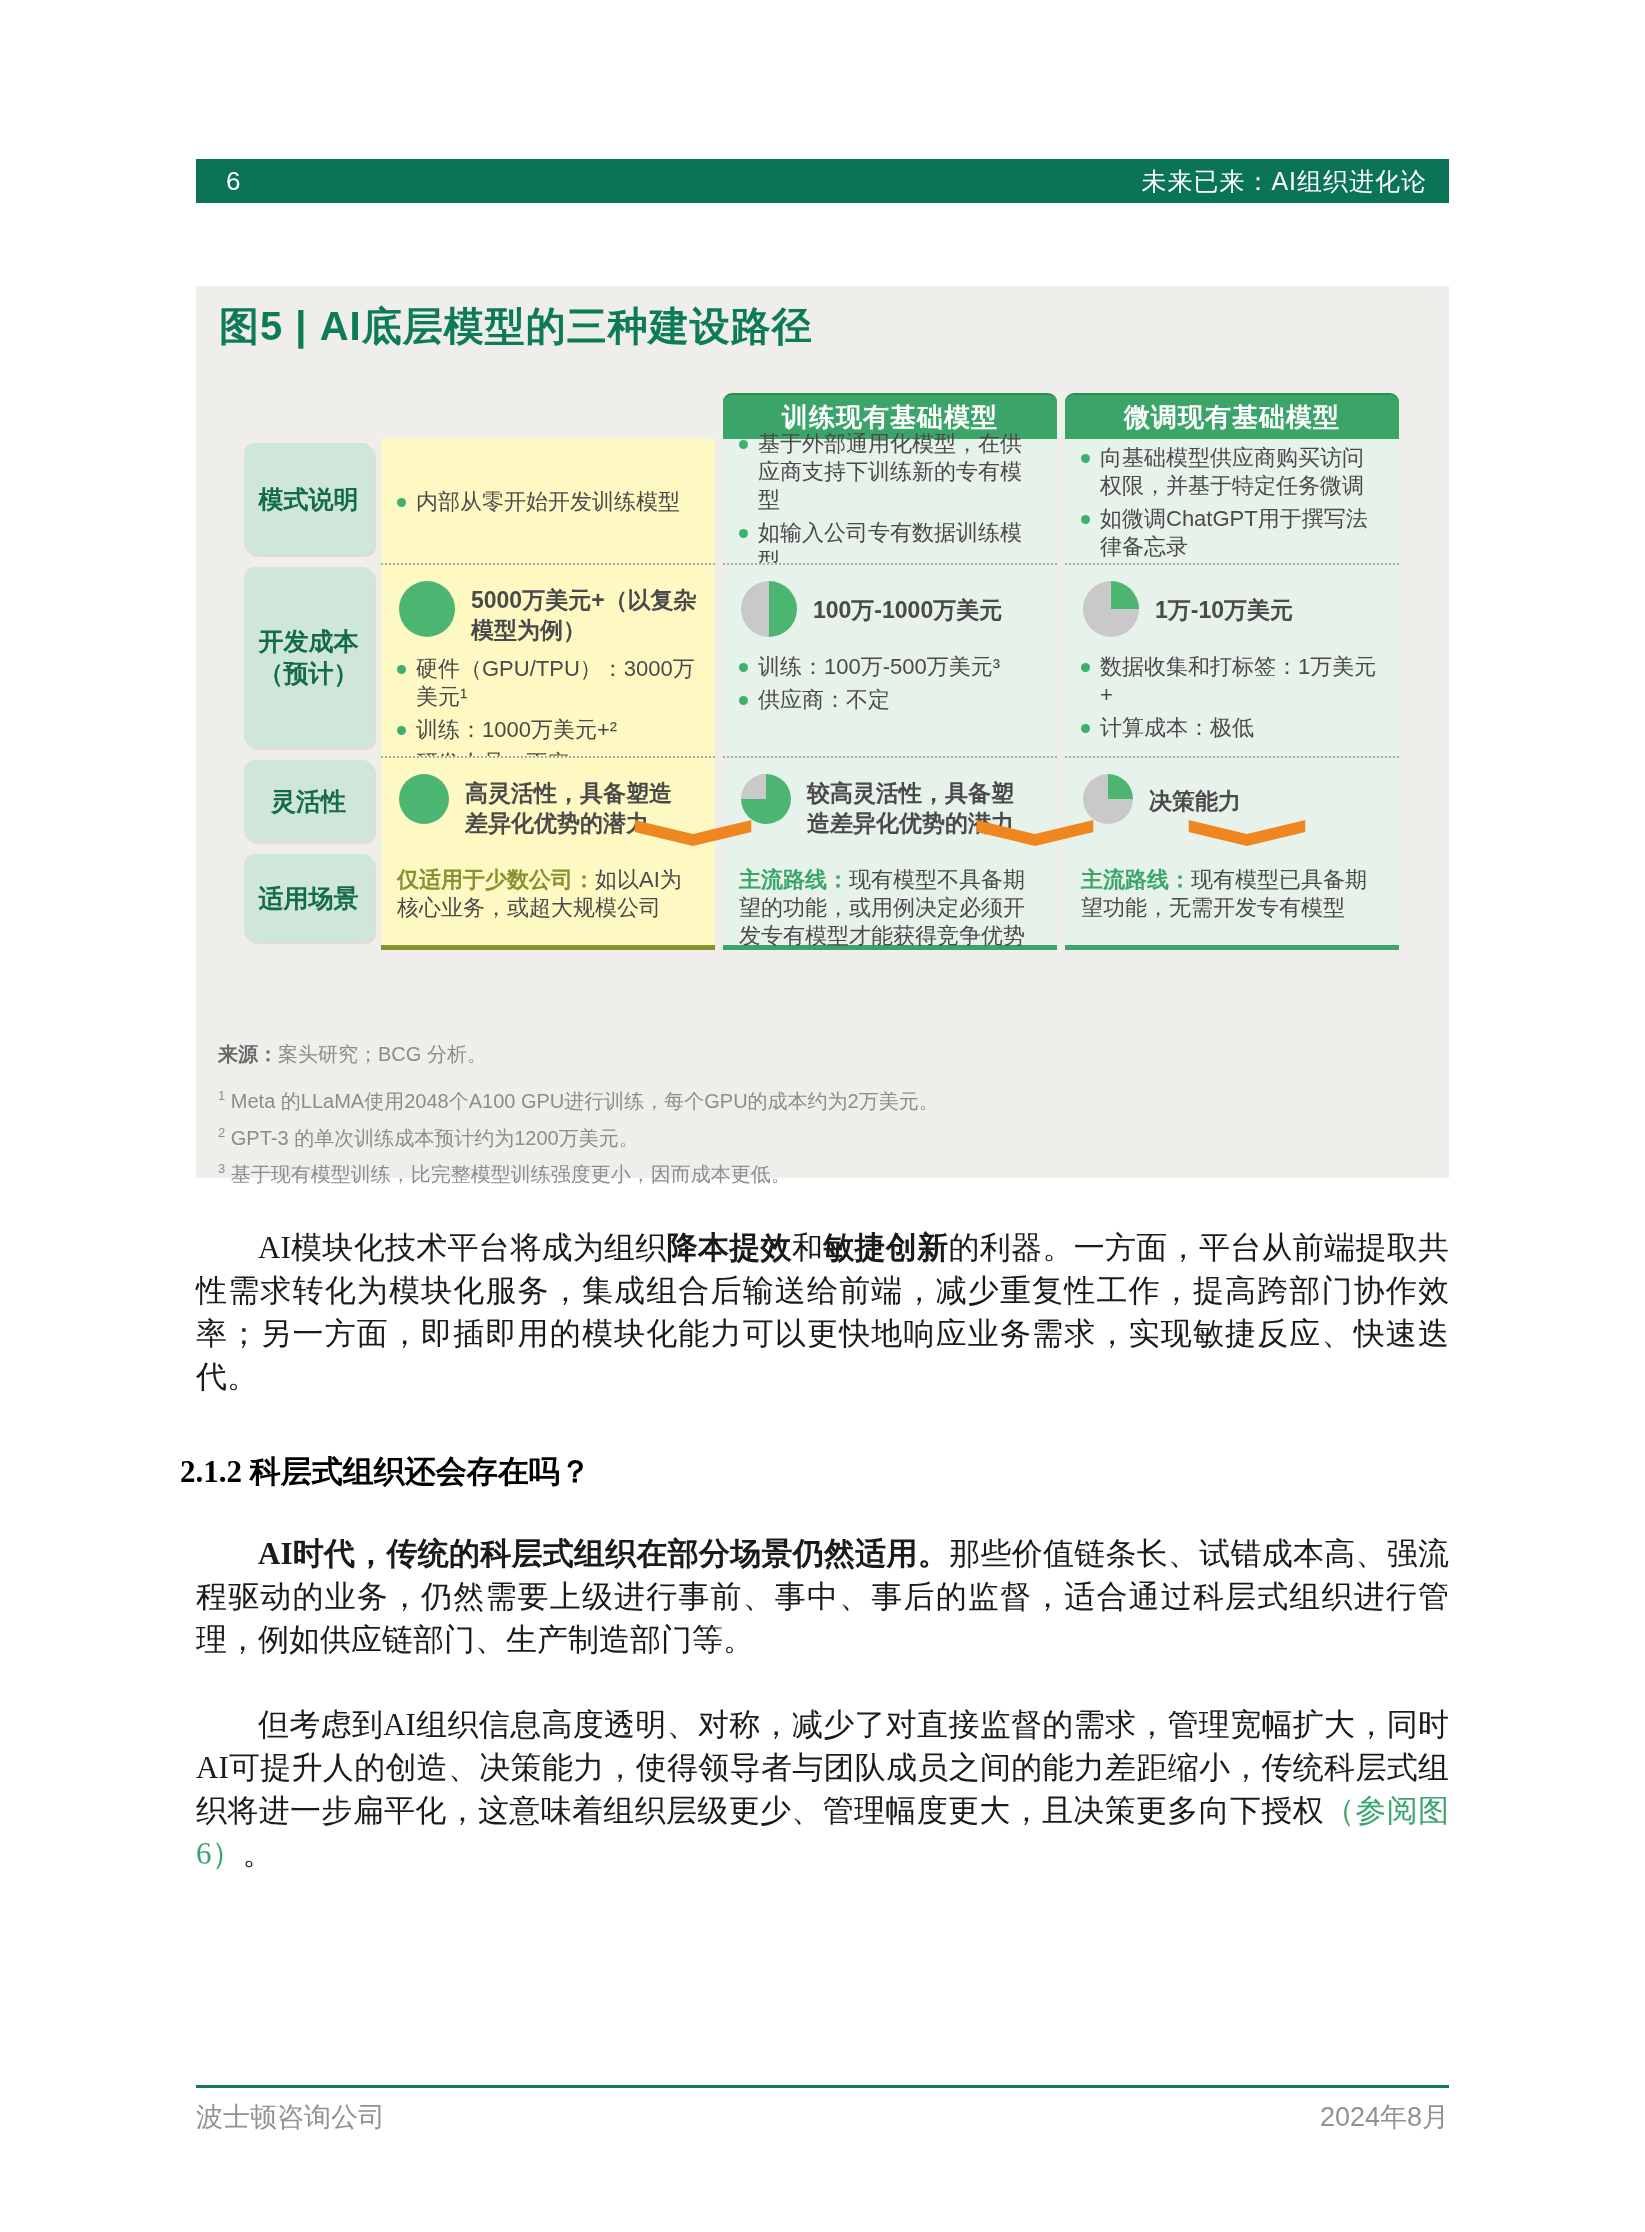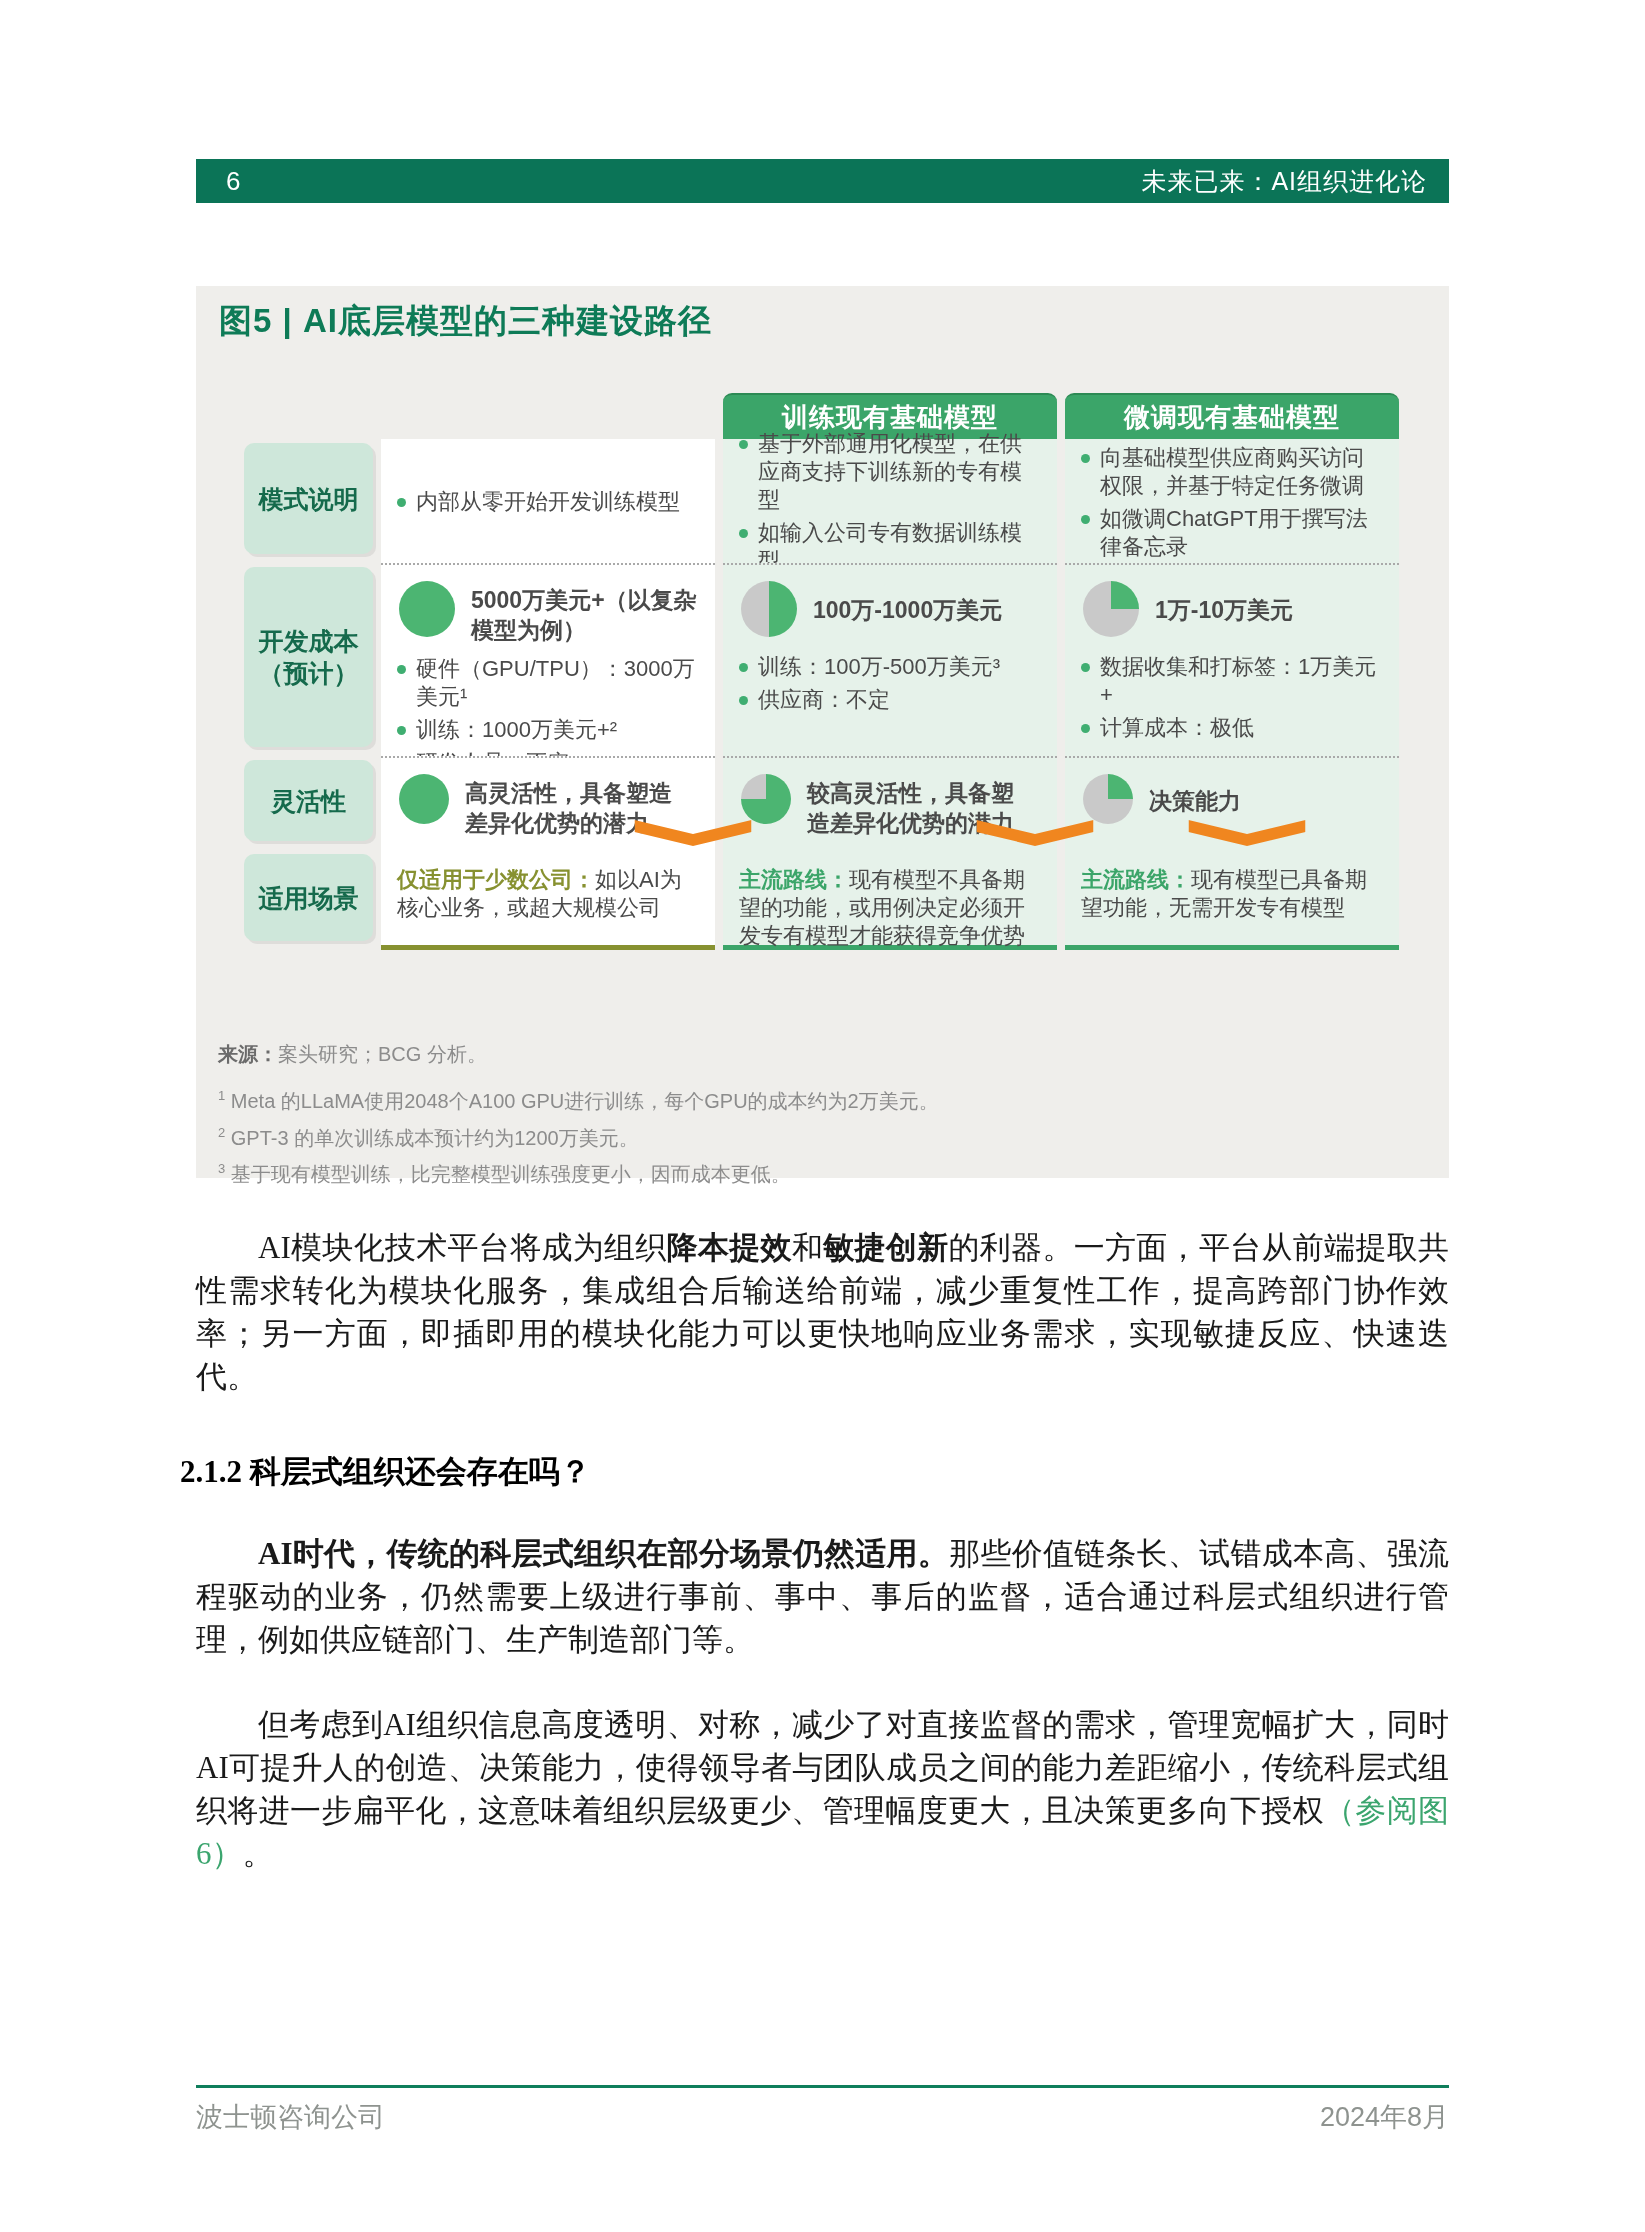--- a/index.html
+++ b/index.html
@@ -17,21 +17,21 @@
   }
   .header-bar .pagenum { font-size:26px; }
   .header-bar .doc-title { letter-spacing:1px; }
 
   
   .figure {
     position:absolute; left:196px; top:286px; width:1253px; height:892px;
     background:#EFEEEB;
   }
   .fig-title {
-    position:absolute; left:23px; top:13px; font-size:33px; font-weight:bold;
+    position:absolute; left:23px; top:13px; font-size:40px; font-weight:bold;
     color:#0E7B57; letter-spacing:1px;
   }
   .fig-table {
     position:absolute; left:48px; top:107px;
     display:grid;
     grid-template-columns:129px 334px 334px 334px;
     grid-template-rows:46px 124px 193px 94px 100px;
     column-gap:8px;
   }
   .colhead {
@@ -44,21 +44,21 @@
 
   .row-label {
     grid-column:1; background:#CEE7DA; border-radius:10px;
     display:flex; flex-direction:column; align-items:center; justify-content:center;
     color:#156A4C; font-weight:bold; font-size:25px;
     margin:4px 0 9px 0; box-shadow:3px 3px 0 rgba(0,0,0,0.07);
     text-align:center; line-height:32px;
   }
 
   .cell { padding:10px 16px 8px 16px; font-size:22px; color:#4A4A4A; line-height:28px; }
-  .cell.c1 { background:#ffffff; }
+  .cell.c1 { background:#fef9c3; }
   .cell.c2, .cell.c3 { background:#E6F2EA; }
   .cell.dotted { border-top:2px dotted #A9A9A9; }
   .cell.rlast.c1 { border-bottom:5px solid #879130; }
   .cell.rlast.c2, .cell.rlast.c3 { border-bottom:5px solid #3BA569; }
 
   .cell.vcenter { display:flex; flex-direction:column; justify-content:center; }
 
   ul.bullets { list-style:none; }
   ul.bullets li { display:flex; gap:10px; margin:5px 0; }
   .dot {

